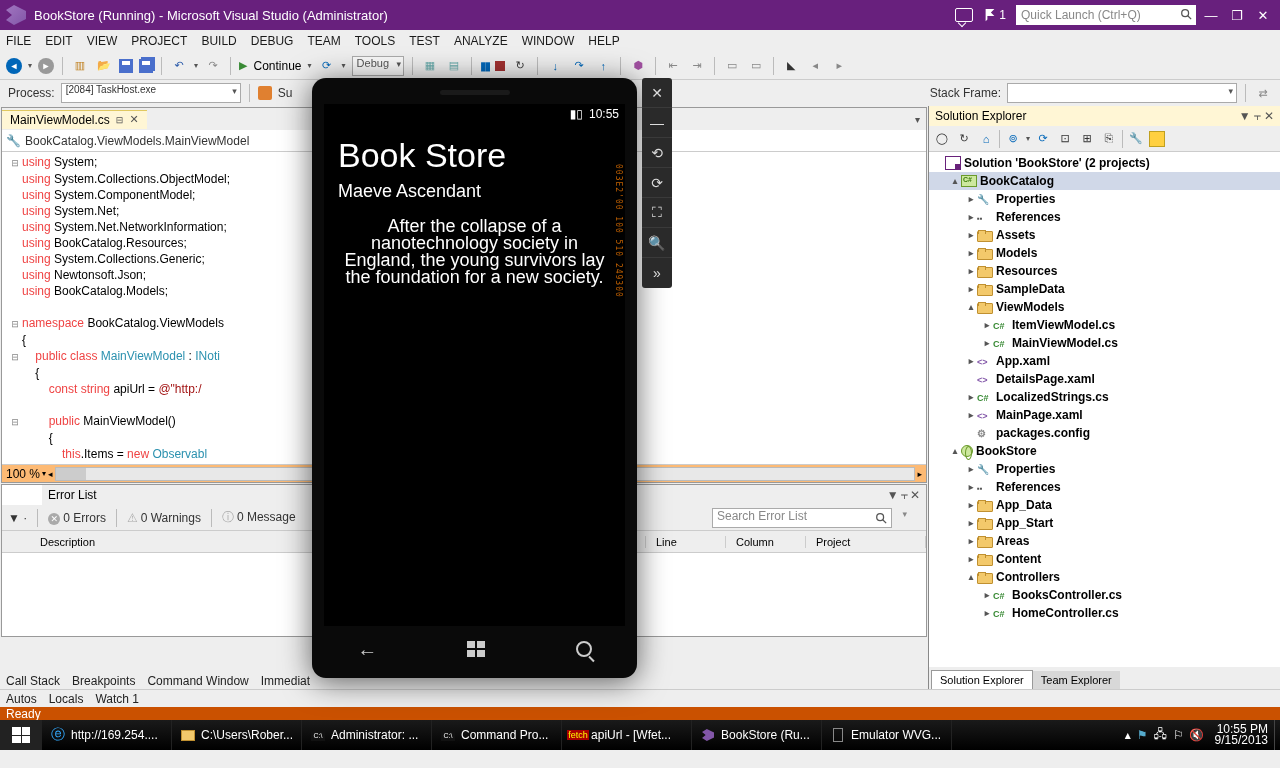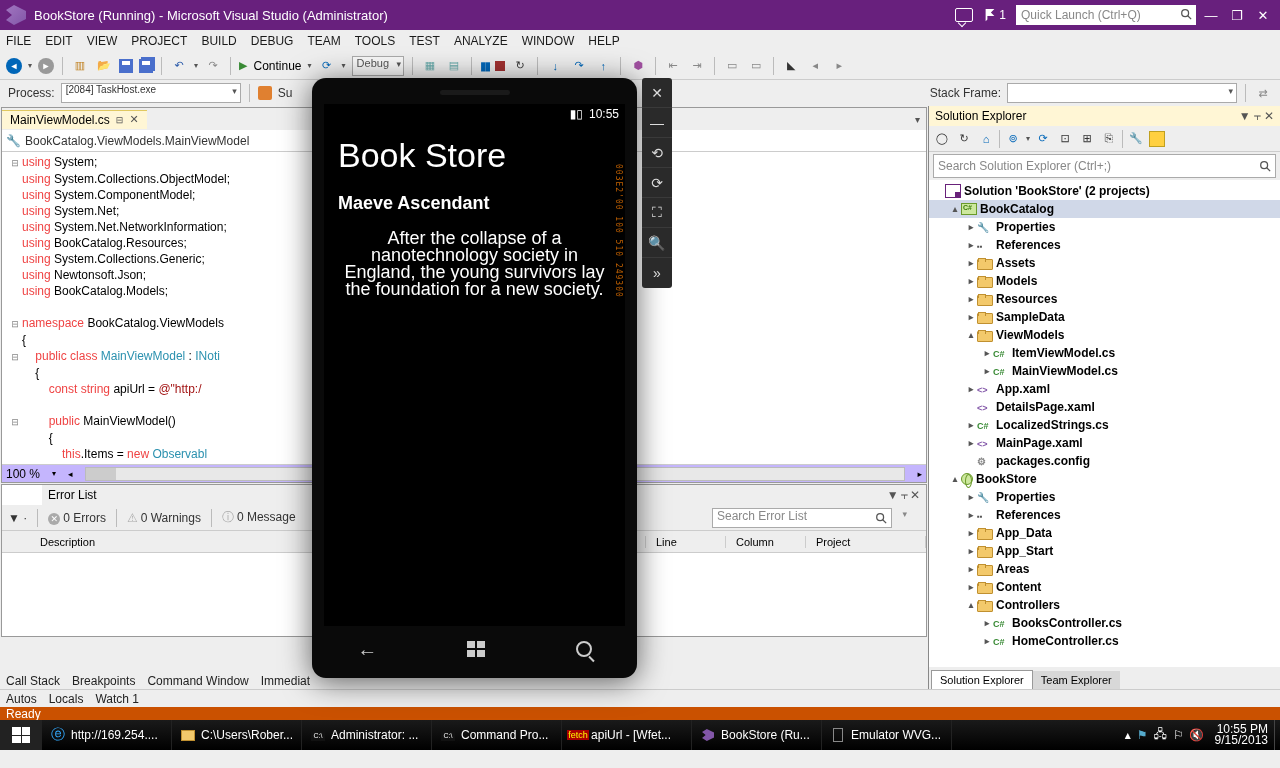--- a/index.html
+++ b/index.html
@@ -38,21 +38,21 @@
 .doc-tab { background:#fff6d5; border-top:1px solid #e0c860; padding:2px 8px; display:flex; align-items:center; gap:6px; font-size:11px;}
 .doc-tab .pin{font-size:9px;color:#555;}
 .doc-tab .close{font-size:11px;color:#555;}
 .nav-bar { height:22px; background:#fff; border-bottom:1px solid #ccc; display:flex; align-items:center; padding:0 4px; gap:4px; font-size:11px; color:#333;}
 .nav-bar .wrench{color:#c08020;}
 .code-area { flex:1; background:#fff; font-family:Consolas,monospace; font-size:12.5px; line-height:16px; padding:2px 0 2px 6px; overflow:hidden; white-space:pre; color:#000;}
 .code-area .kw{color:#ef4444;}
 .code-area .typ{color:#2b91af;}
 .code-area .str{color:#a31515;}
 .code-area .gut{display:inline-block;width:14px;color:#888;text-align:center;font-size:9px;}
-.zoom-bar{height:18px;background:#c4b5fd;border-top:1px solid #ccc;display:flex;align-items:center;padding:0 4px;font-size:10px;gap:12px;}
+.zoom-bar{height:18px;background:#fdba74;border-top:1px solid #ccc;display:flex;align-items:center;padding:0 4px;font-size:10px;gap:2px;}
 .zoom-bar .scroll{flex:1;height:14px;background:#e8e8e8;border:1px solid #bbb;position:relative;}
 .zoom-bar .scroll::before{content:"";position:absolute;left:0;top:0;width:30px;height:100%;background:#ccc;}
 .error-panel { height:170px; border:1px solid #999; margin:0 1px; background:#fff; display:flex; flex-direction:column;}
 .error-header{height:20px;background:#eee;display:flex;align-items:center;padding:0 6px;font-size:11px;justify-content:space-between;margin-left:40px;}
 .error-header .ctrls{display:flex;gap:2px;font-size:9px;color:#555;}
 .error-toolbar{height:26px;background:#eee;border-bottom:1px solid #ccc;display:flex;align-items:center;padding:0 6px;gap:10px;font-size:11px;color:#333;}
 .error-toolbar .filter{font-size:12px;}
 .error-toolbar .err-ico{width:12px;height:12px;border-radius:50%;background:#aaa;color:#fff;display:inline-flex;align-items:center;justify-content:center;font-size:9px;margin-right:3px;}
 .error-toolbar .warn-ico::before{content:"⚠";color:#aaa;margin-right:3px;}
 .error-toolbar .msg-ico::before{content:"ⓘ";color:#aaa;margin-right:3px;}
@@ -104,21 +104,21 @@
 .se-tabs{height:22px;background:#eee;display:flex;align-items:flex-end;padding:0 2px;}
 .se-tab{padding:3px 8px;font-size:11px;background:#d8d8d8;}
 .se-tab.active{background:#fff;border:1px solid #999;border-bottom:none;}
 
 .emulator{position:absolute;left:312px;top:78px;width:325px;height:600px;background:#0a0a0a;border-radius:14px;box-shadow:0 4px 30px rgba(0,0,0,0.6);z-index:50;}
 .emulator .speaker{position:absolute;top:12px;left:50%;transform:translateX(-50%);width:70px;height:5px;background:#1a1a1a;border-radius:3px;}
 .emulator .screen{position:absolute;top:26px;left:12px;right:12px;bottom:52px;background:#000;color:#fff;overflow:hidden;}
 .emulator .statbar{height:20px;display:flex;justify-content:flex-end;align-items:center;padding:0 6px;gap:6px;font-size:11px;}
 .emulator .content{padding:6px 14px;}
 .emulator h1{font-size:34px;font-weight:300;margin-top:6px;}
-.emulator h2{font-size:18px;font-weight:700;margin-top:18px;}
+.emulator h2{font-size:18px;font-weight:400;margin-top:6px;}
 .emulator p{font-size:18px;margin-top:16px;text-align:center;line-height:17px;}
 .emulator .counter{position:absolute;right:2px;top:60px;writing-mode:vertical-rl;font-family:Consolas,monospace;font-size:8px;color:#c06000;letter-spacing:1px;}
 .emulator .nav{position:absolute;bottom:14px;left:0;right:0;height:30px;display:flex;justify-content:space-around;align-items:center;color:#ccc;}
 .emulator .nav .back{font-size:20px;}
 .emulator .nav .winbtn{width:18px;height:16px;display:grid;grid-template:1fr 1fr/1fr 1fr;gap:2px;}
 .emulator .nav .winbtn div{background:#ccc;}
 .emulator .nav .srch{width:16px;height:16px;border:2px solid #ccc;border-radius:50%;position:relative;}
 .emulator .nav .srch::after{content:"";position:absolute;right:-5px;bottom:-5px;width:7px;height:2px;background:#ccc;transform:rotate(45deg);}
 .emu-toolbar{position:absolute;left:642px;top:78px;width:30px;background:#2a2a2a;border-radius:3px;z-index:50;display:flex;flex-direction:column;}
 .emu-toolbar div{height:30px;display:flex;align-items:center;justify-content:center;color:#ddd;font-size:14px;border-bottom:1px solid #3a3a3a;}
@@ -312,28 +312,20 @@
       <span class="btn" style="color:#0066b8">⊚</span>
         <span style="font-size:8px;color:#555">▾</span>
       <span class="btn" style="color:#0066b8">⟳</span>
       <span class="btn">⊡</span>
       <span class="btn">⊞</span>
       <span class="btn">⎘</span>
       <span class="sep"></span>
       <span class="btn">🔧</span>
       <span class="gold"></span>
     </div>
-    <div class="se-search">
-      <span>Search Solution Explorer (Ctrl+;)</span>
-      <svg class="mag mag-svg" viewBox="0 0 14 14">
-          <circle cx="6" cy="6" r="4"></circle>
-          <line x1="9" y1="9" x2="13" y2="13"></line>
-        </svg>
-
-    </div>
     <div class="se-tree" id="se-tree">
         <div class="row" style="padding-left: 4px;">
           <span class="exp"></span>
           <span class="ico sln"></span>
           <span>Solution 'BookStore' (2 projects)</span>
         </div>
         <div class="row sel" style="padding-left: 20px;">
           <span class="exp">▴</span>
           <span class="ico csproj"></span>
           <span>BookCatalog</span>

